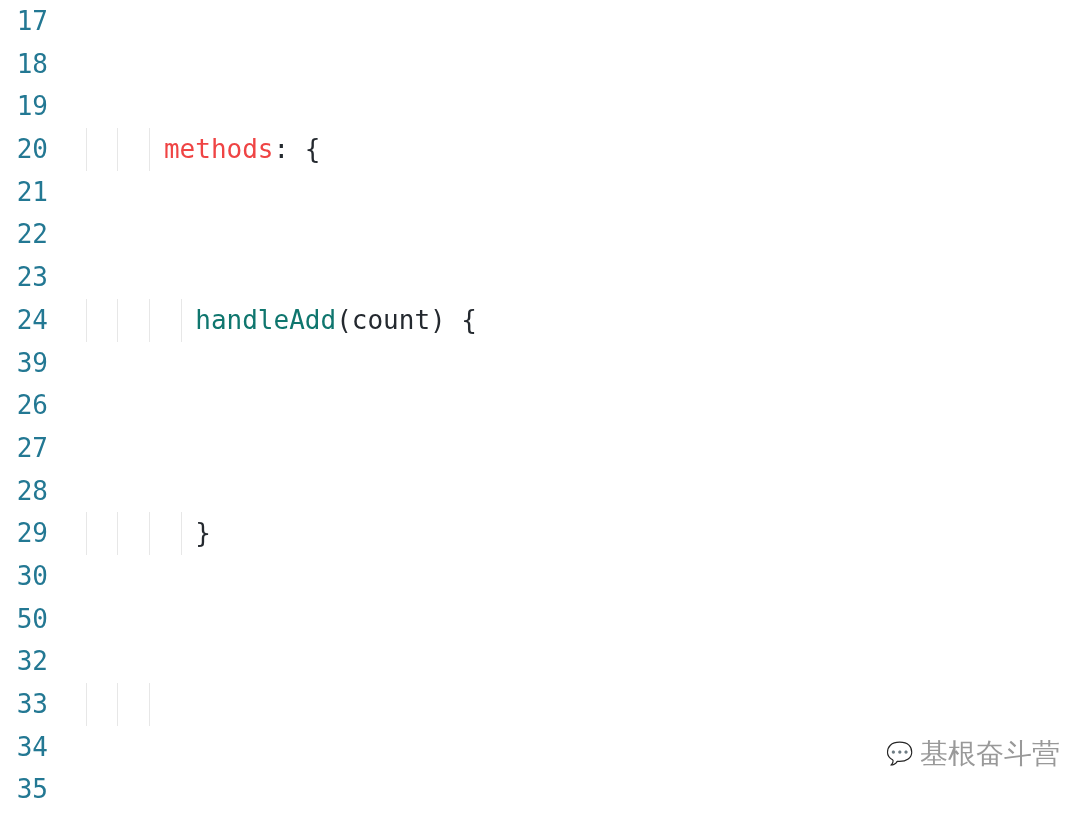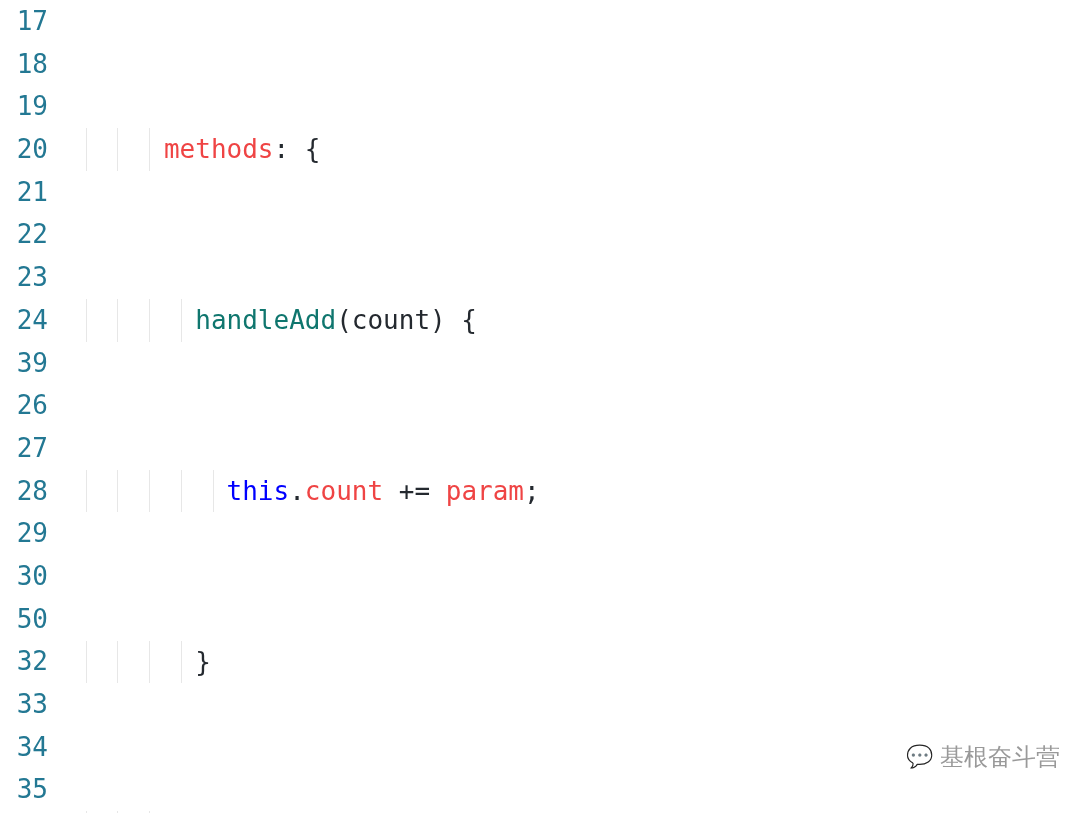--- a/index.html
+++ b/index.html
@@ -56,21 +56,21 @@
       align-items: center;
       gap: 6px;
       opacity: 0.85;
       font-family: sans-serif;
     }
     .watermark .wm-icon {
       font-size: 22px;
       color: #888;
     }
     .watermark .wm-text {
-      font-size: 24px;
+      font-size: 28px;
       color: #888;
     }
   </style>
 </head>
 <body>
 
 <div class="editor">
   <div class="gutter">
     <div class="line">17</div>
     <div class="line">18</div>
@@ -91,21 +91,20 @@
     <div class="line">33</div>
     <div class="line">34</div>
     <div class="line">35</div>
   </div>
   <div class="code">
 
     <div class="line"><span class="guide g1"></span><span class="guide g2"></span><span class="guide g3"></span>      <span class="prop">methods</span><span class="punct">: {</span></div>
 
     <div class="line"><span class="guide g1"></span><span class="guide g2"></span><span class="guide g3"></span><span class="guide g4"></span>        <span class="func">handleAdd</span><span class="punct">(count) {</span></div>
 
-    <div class="line"><span class="guide g1"></span><span class="guide g2"></span><span class="guide g3"></span><span class="guide g4"></span><span class="guide g5"></span>          <span class="kw-this">this</span><span class="punct">.</span><span class="prop">count</span><span class="op"> += </span><span class="prop">param</span><span class="punct">;</span></div>
 
     <div class="line"><span class="guide g1"></span><span class="guide g2"></span><span class="guide g3"></span><span class="guide g4"></span>        <span class="punct">}</span></div>
 
     <div class="line"><span class="guide g1"></span><span class="guide g2"></span><span class="guide g3"></span>      </div>
 
     
 
     
 
     

